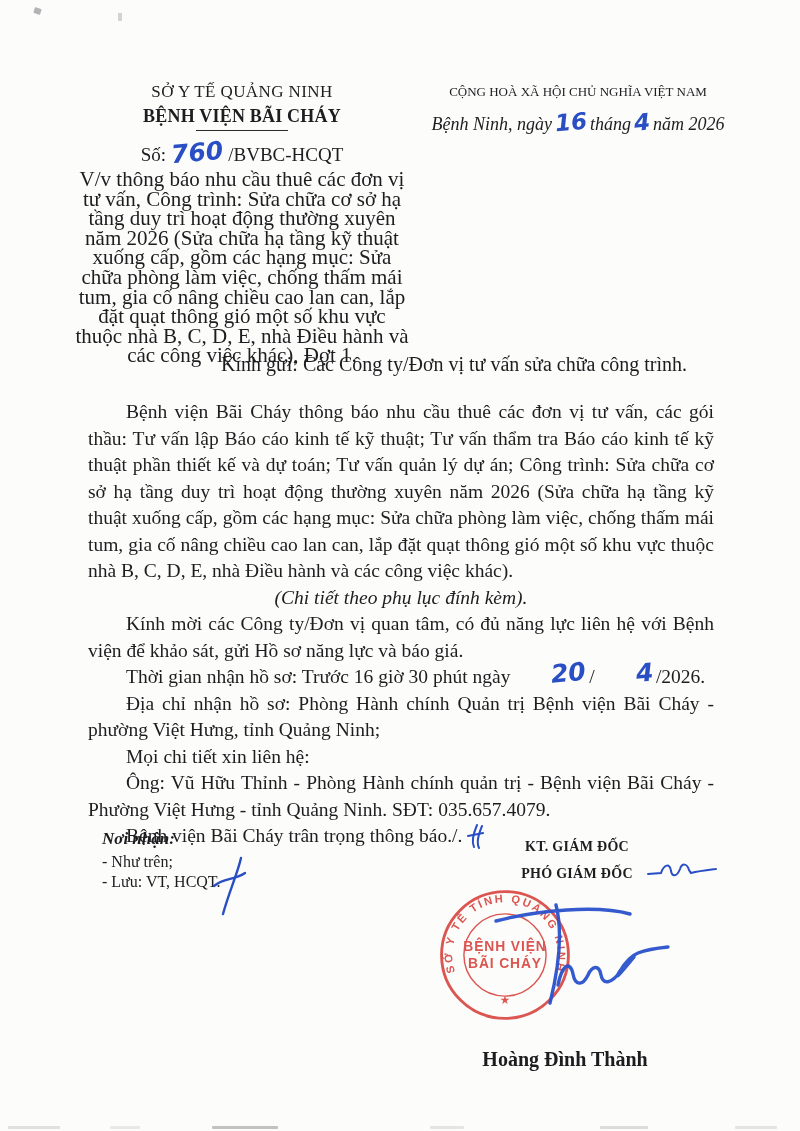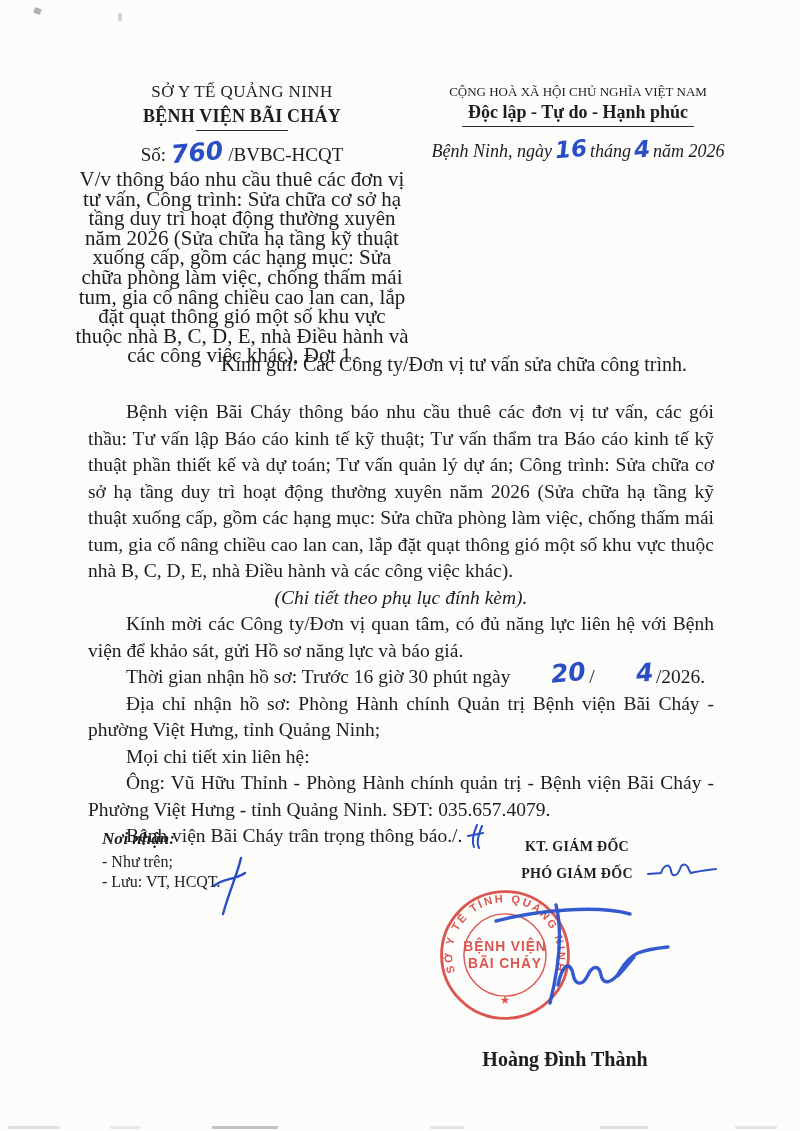--- a/index.html
+++ b/index.html
@@ -69,21 +69,20 @@
   <div class="hdr-left">
     <div class="org-parent">SỞ Y TẾ QUẢNG NINH</div>
     <div class="org-name">BỆNH VIỆN BÃI CHÁY</div>
     <div class="org-rule"></div>
     <div class="doc-number"><span>Số:</span><span class="hw">760</span><span>/BVBC-HCQT</span></div>
     <div class="subject">V/v thông báo nhu cầu thuê các đơn vị tư vấn, Công trình: Sửa chữa cơ sở hạ tầng duy trì hoạt động thường xuyên năm 2026 (Sửa chữa hạ tầng kỹ thuật xuống cấp, gồm các hạng mục: Sửa chữa phòng làm việc, chống thấm mái tum, gia cố nâng chiều cao lan can, lắp đặt quạt thông gió một số khu vực thuộc nhà B, C, D, E, nhà Điều hành và các công việc khác), Đợt 1.</div>
   </div>
 
   <div class="hdr-right">
     <div class="motto1">CỘNG HOÀ XÃ HỘI CHỦ NGHĨA VIỆT NAM</div>
-    <div><span class="motto2">Độc lập - Tự do - Hạnh phúc</span></div>
     <div class="dateline"><span>Bệnh Ninh, ngày</span><span class="hw">16</span><span>tháng</span><span class="hw">4</span><span>năm 2026</span></div>
   </div>
 
   <div class="salutation">Kính gửi: Các Công ty/Đơn vị tư vấn sửa chữa công trình.</div>
 
   <div class="body">
     <p>Bệnh viện Bãi Cháy thông báo nhu cầu thuê các đơn vị tư vấn, các gói thầu: Tư vấn lập Báo cáo kinh tế kỹ thuật; Tư vấn thẩm tra Báo cáo kinh tế kỹ thuật phần thiết kế và dự toán; Tư vấn quản lý dự án; Công trình: Sửa chữa cơ sở hạ tầng duy trì hoạt động thường xuyên năm 2026 (Sửa chữa hạ tầng kỹ thuật xuống cấp, gồm các hạng mục: Sửa chữa phòng làm việc, chống thấm mái tum, gia cố nâng chiều cao lan can, lắp đặt quạt thông gió một số khu vực thuộc nhà B, C, D, E, nhà Điều hành và các công việc khác).</p>
     <p class="center-note">(Chi tiết theo phụ lục đính kèm).</p>
     <p>Kính mời các Công ty/Đơn vị quan tâm, có đủ năng lực liên hệ với Bệnh viện để khảo sát, gửi Hồ sơ năng lực và báo giá.</p>
     <p><span>Thời gian nhận hồ sơ: Trước 16 giờ 30 phút ngày</span><span class="hw">20</span><span>/</span><span class="hw">4</span><span>/2026.</span></p>

